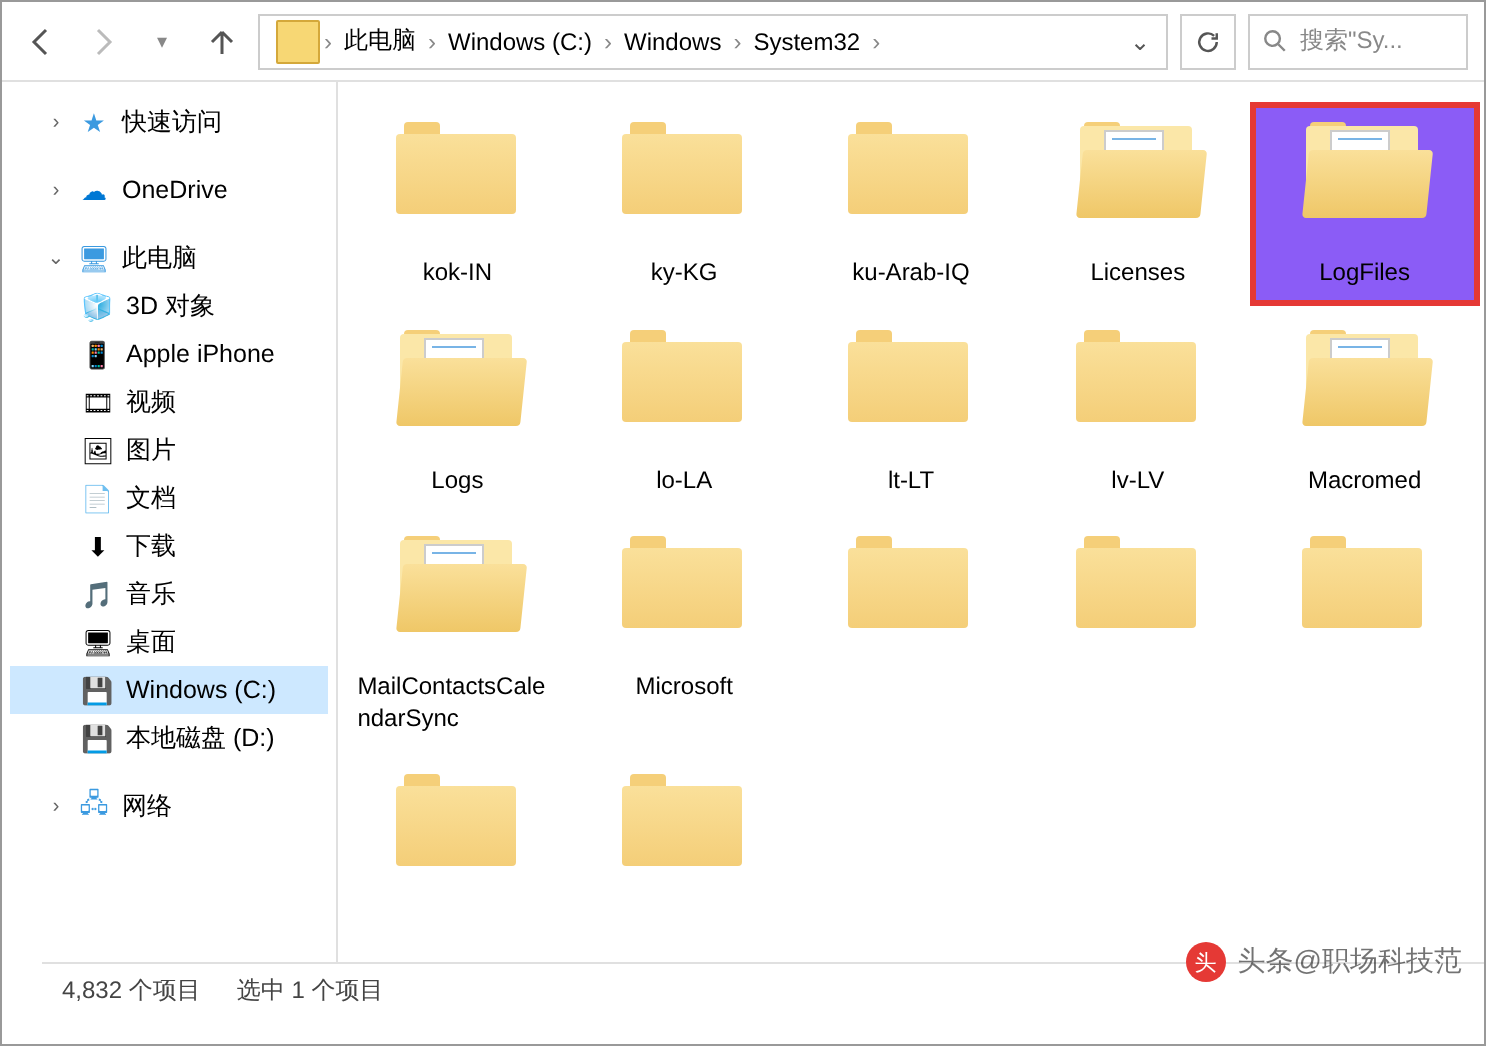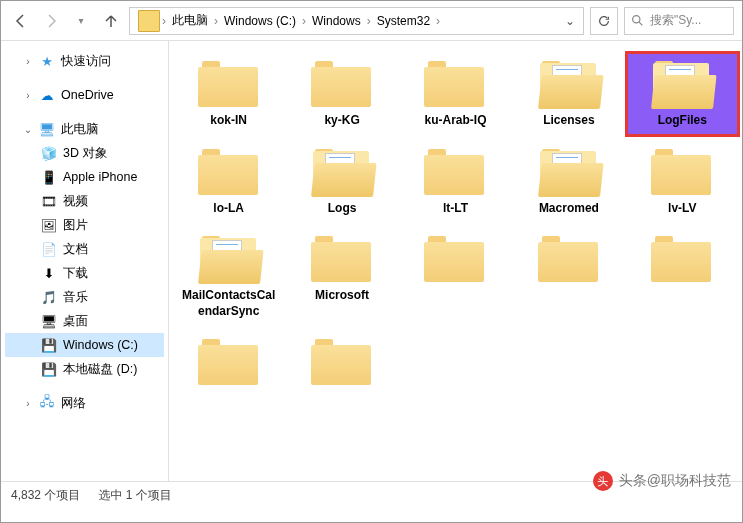--- a/index.html
+++ b/index.html
@@ -29,23 +29,23 @@
 .item { display: flex; flex-direction: column; align-items: center; padding: 6px 2px; cursor: pointer; }
 .item.sel { background: #8b5cf6; }
 .item.hilite { outline: 3px solid #e53935; outline-offset: -1px; }
 .folder-ico { width: 62px; height: 50px; position: relative; }
 .ftab { position: absolute; top: 2px; left: 4px; width: 18px; height: 8px; background: #f5cf79; border-radius: 2px 2px 0 0; }
 .fbody { position: absolute; top: 8px; left: 0; width: 60px; height: 40px; background: linear-gradient(#fae09a, #f4ce78); border-radius: 2px; }
 .fback { position: absolute; top: 4px; left: 2px; width: 56px; height: 38px; background: #fbe7a8; border-radius: 2px; }
 .fdoc { position: absolute; top: 6px; left: 14px; width: 30px; height: 36px; background: #fff; border: 1px solid #ccc; }
 .fdoc::before { content: ""; position: absolute; top: 3px; left: 3px; right: 3px; height: 3px; background: repeating-linear-gradient(#78b4e6 0 1px, transparent 1px 3px); }
 .fflap { position: absolute; bottom: 0; left: 0; width: 62px; height: 34px; background: linear-gradient(#fae09a, #efc767); border-radius: 2px; transform: skewX(-6deg); transform-origin: bottom left; }
-.lbl { font-size: 12px; text-align: center; margin-top: 4px; max-width: 100px; word-break: break-all; line-height: 1.3; font-weight: bold; }
-
-.status { height: 28px; border-top: 1px solid #e0e0e0; display: flex; align-items: center; padding: 0 10px; font-size: 12px; color: #444; gap: 18px; }
+.lbl { font-size: 12px; text-align: left; margin-top: 20px; max-width: 100px; word-break: break-all; line-height: 1.3; }
+
+.status { height: 28px; border-top: 1px solid #e0e0e0; display: flex; align-items: center; padding: 0 10px; font-size: 12px; color: #444; gap: 18px; margin-left: 20px; }
 .watermark { position: absolute; right: 12px; bottom: 32px; display: flex; align-items: center; gap: 6px; font-size: 14px; color: rgba(0,0,0,0.55); pointer-events: none; }
 .wm-logo { width: 20px; height: 20px; border-radius: 50%; background: #e53935; color: #fff; display: flex; align-items: center; justify-content: center; font-size: 11px; }
 
 ::-webkit-scrollbar { width: 16px; }
 ::-webkit-scrollbar-track { background: #f0f0f0; }
 ::-webkit-scrollbar-thumb { background: #c0c0c0; }
 </style>
 </head>
 <body>
 
@@ -200,55 +200,55 @@
             <div class="ftab"></div>
             <div class="fback"></div>
             <div class="fdoc"></div>
             <div class="fflap"></div>
           </div>
           <div class="lbl">LogFiles</div>
         </div>
         <div class="item">
           <div class="folder-ico">
             <div class="ftab"></div>
+            <div class="fback"></div>
+            <div class="fdoc"></div>
+            <div class="fflap"></div>
+          </div>
+          <div class="lbl">Logs</div>
+        </div>
+        <div class="item">
+          <div class="folder-ico">
+            <div class="ftab"></div>
             <div class="fbody"></div>
           </div>
           <div class="lbl">lo-LA</div>
         </div>
         <div class="item">
           <div class="folder-ico">
             <div class="ftab"></div>
-            <div class="fback"></div>
-            <div class="fdoc"></div>
-            <div class="fflap"></div>
-          </div>
-          <div class="lbl">Logs</div>
-        </div>
-        <div class="item">
-          <div class="folder-ico">
-            <div class="ftab"></div>
             <div class="fbody"></div>
           </div>
           <div class="lbl">lt-LT</div>
         </div>
         <div class="item">
           <div class="folder-ico">
             <div class="ftab"></div>
+            <div class="fbody"></div>
+          </div>
+          <div class="lbl">lv-LV</div>
+        </div>
+        <div class="item">
+          <div class="folder-ico">
+            <div class="ftab"></div>
             <div class="fback"></div>
             <div class="fdoc"></div>
             <div class="fflap"></div>
           </div>
           <div class="lbl">Macromed</div>
-        </div>
-        <div class="item">
-          <div class="folder-ico">
-            <div class="ftab"></div>
-            <div class="fbody"></div>
-          </div>
-          <div class="lbl">lv-LV</div>
         </div>
         <div class="item">
           <div class="folder-ico">
             <div class="ftab"></div>
             <div class="fback"></div>
             <div class="fdoc"></div>
             <div class="fflap"></div>
           </div>
           <div class="lbl">MailContactsCalendarSync</div>
         </div>

